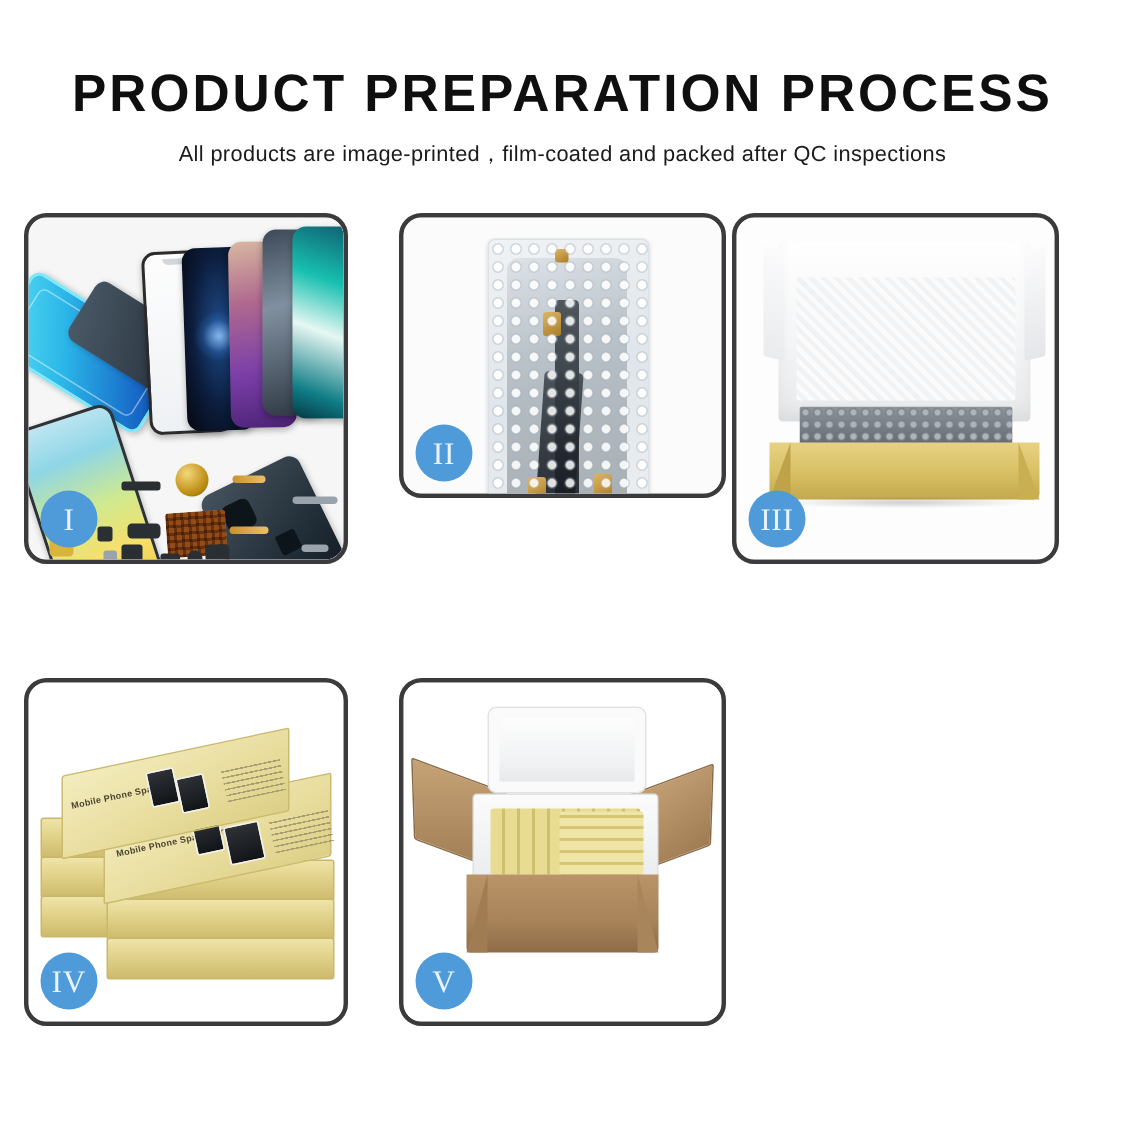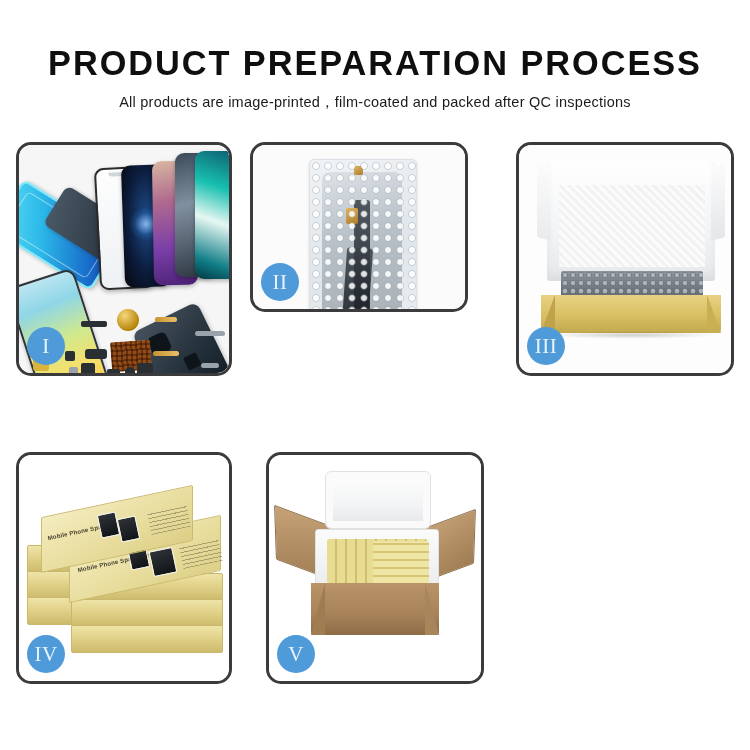--- a/index.html
+++ b/index.html
@@ -359,40 +359,40 @@
       <div class="part" style="left:46px; top:206px; width:10px; height:10px;"></div>
       <div class="part light" style="left:176px; top:186px; width:30px; height:5px; border-radius:3px;"></div>
       <div class="part light" style="left:182px; top:218px; width:18px; height:5px; border-radius:3px;"></div>
       <div class="part" style="left:14px; top:210px; width:16px; height:16px; border-radius:3px; background:#d9b43a;"></div>
     </div>
     <div class="badge">
       <span>I</span>
     </div>
   </div>
 
-  <div class="panel" style="left:250px; top:142px; width:218px; height:170px;">
+  <div class="panel" style="left:266px; top:142px; width:218px; height:190px;">
     <div class="panel-inner">
       <div class="p2-bg"></div>
       <div class="bubble-bag">
         <div class="bubble-inner"></div>
         <div class="flex-strip"></div>
         <div class="flex-strip s2"></div>
         <div class="gold-tab" style="left:36px; top:48px;"></div>
         <div class="gold-tab" style="left:26px; top:158px;"></div>
         <div class="gold-tab" style="left:70px; top:156px;"></div>
         <div class="gold-tab" style="left:44px; top:6px; width:9px; height:9px;"></div>
         <div class="bubble-over"></div>
       </div>
     </div>
     <div class="badge">
       <span>II</span>
     </div>
   </div>
 
-  <div class="panel" style="left:516px; top:142px; width:218px; height:234px;">
+  <div class="panel" style="left:488px; top:142px; width:218px; height:234px;">
     <div class="panel-inner">
       <div class="p3-bg"></div>
       <div class="box3-lid"></div>
       <div class="box3-foam"></div>
       <div class="box3-grey"></div>
       <div class="box3-body"></div>
       <div class="box3-shadow"></div>
     </div>
     <div class="badge">
       <span class="">III</span>

